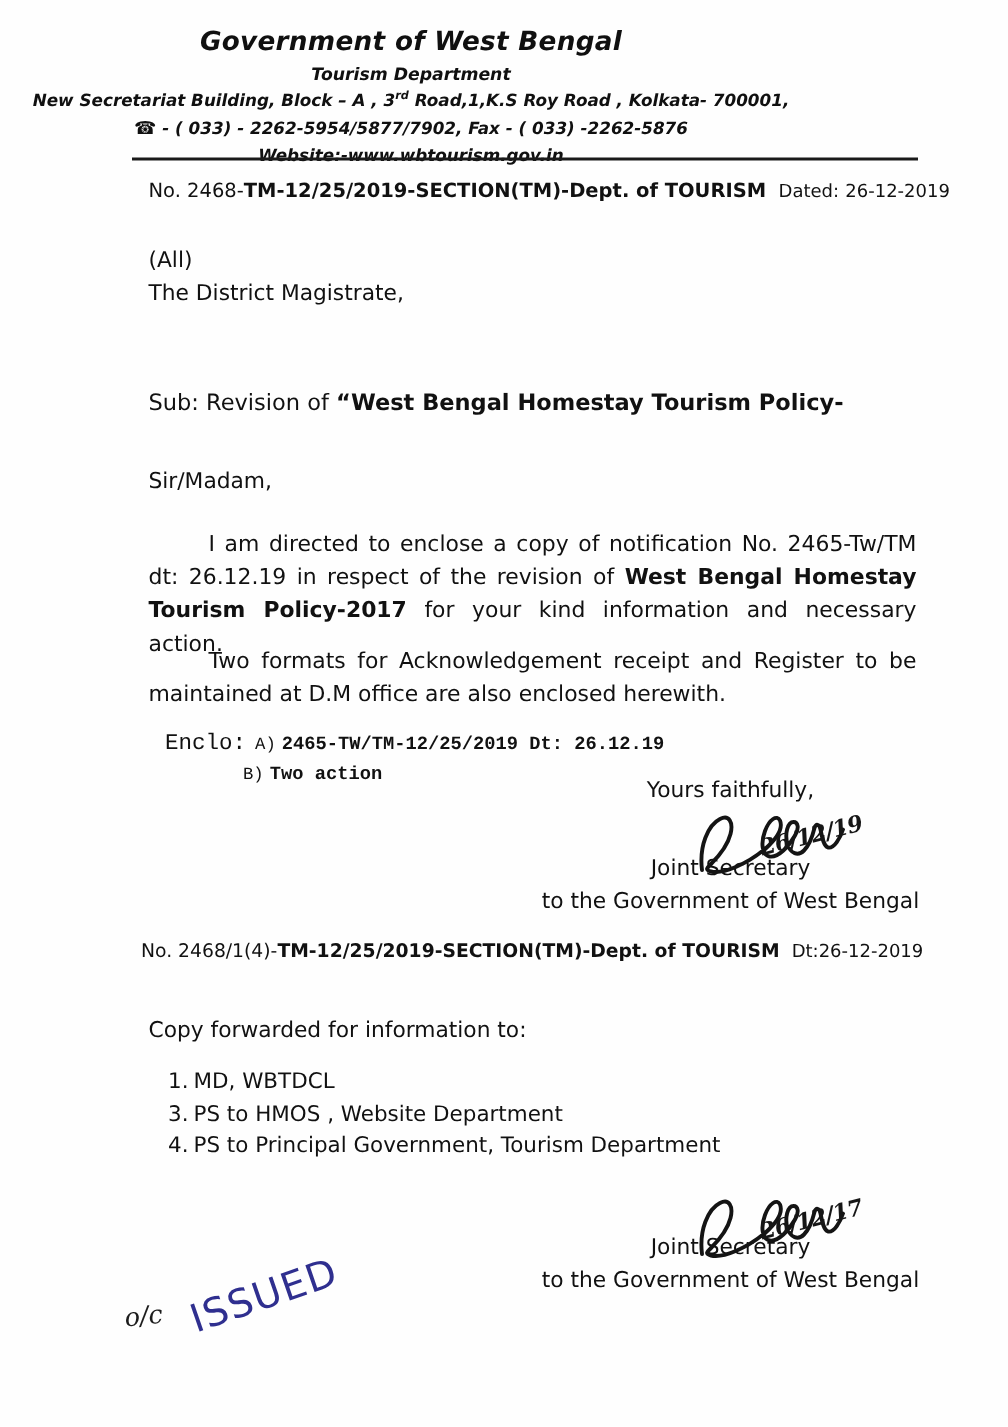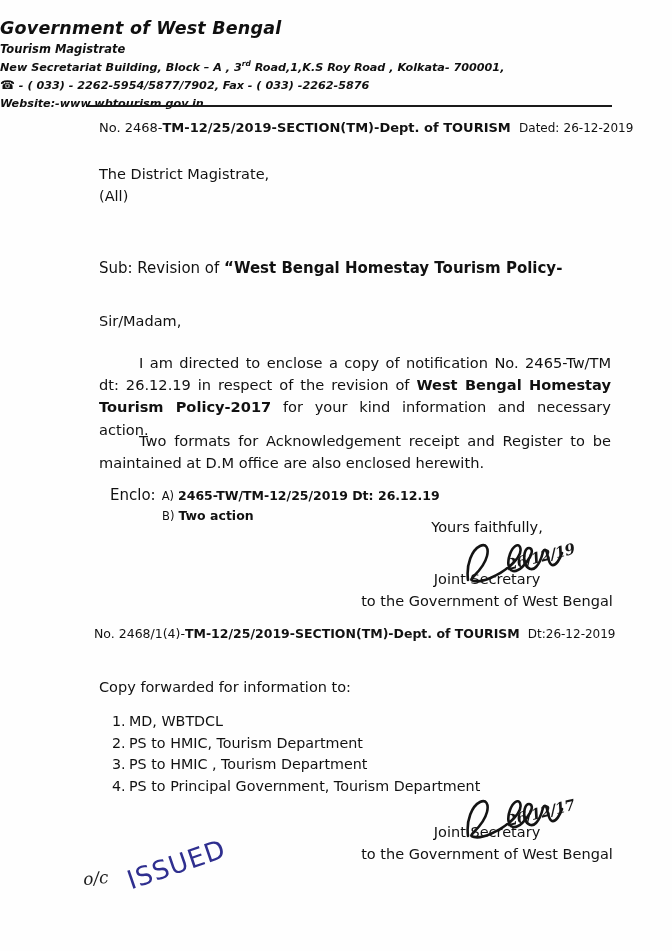--- a/index.html
+++ b/index.html
@@ -16,21 +16,21 @@
     font-family: "DejaVu Sans", sans-serif;
     color: #111111;
   }
 
   
   .letterhead {
     position: absolute;
     left: 0;
     top: 18px;
     width: 548px;
-    text-align: left;
+    text-align: center;
     font-family: "DejaVu Sans", sans-serif;
     font-style: italic;
     font-weight: bold;
     color: #101010;
   }
   .lh-gov {
     font-size: 17.5px;
     letter-spacing: 0.2px;
     line-height: 1.25;
   }
@@ -129,20 +129,21 @@
     position: absolute;
     left: 110px;
     top: 485px;
     font-size: 15px;
     color: #111;
   }
   .enclo-row {
     display: flex;
     align-items: baseline;
     line-height: 1.45;
+    font-family: Liberation Mono, monospace;
   }
   .enclo-label {
     font-size: 15px;
     padding-right: 6px;
   }
   .enclo-letter {
     font-size: 11.5px;
     padding-right: 4px;
   }
   .enclo-text {
@@ -234,34 +235,34 @@
     transform-origin: left center;
   }
 </style>
 </head>
 <body>
 
 <div class="page">
 
   <div class="letterhead">
     <div class="lh-gov">Government of West Bengal</div>
-    <div class="lh-dept">Tourism Magistrate</div>
+    <div class="lh-dept">Tourism Department</div>
     <div class="lh-addr"><span>New Secretariat Building, Block – A , 3</span><sup>rd</sup><span> Road,1,K.S Roy Road , Kolkata- 700001,</span></div>
     <div class="lh-phone"><span class="phone-glyph">☎</span> <span>-    ( 033) - 2262-5954/5877/7902, Fax - ( 033) -2262-5876</span></div>
     <div class="lh-web">Website:-www.wbtourism.gov.in</div>
   </div>
   <div class="hrule"></div>
 
   <div class="refline" style="left:99px; top:120px;">
     <span>No. 2468-</span><span class="bold">TM-12/25/2019-SECTION(TM)-Dept. of TOURISM</span>&nbsp;&nbsp;<span class="small">Dated:</span>&nbsp;<span class="small">26-12-2019</span>
   </div>
 
   <div class="block" style="left:99px; top:163px;">
+    <div>(All)</div>
     <div>The District Magistrate,</div>
-    <div>(All)</div>
   </div>
 
   <div class="subject">
     <span>Sub: Revision of </span><span class="emph">“West Bengal Homestay Tourism Policy-</span>
   </div>
 
   <div class="salutation">Sir/Madam,</div>
 
   <div class="body-para" style="top:352px;">
     <span class="indent">I am directed to enclose a copy of notification No. 2465-Tw/TM dt: 26.12.19 in respect of  the revision of </span><b>West Bengal Homestay Tourism Policy-2017</b><span> for your kind information and necessary action.</span>
@@ -294,22 +295,21 @@
   </svg>
   <div class="sig-date" style="left:506px; top:548px;">26/12/19</div>
 
   <div class="refline" style="left:94px; top:626px; font-size:12.5px;">
     <span>No. 2468/1(4)-</span><span class="bold">TM-12/25/2019-SECTION(TM)-Dept. of TOURISM</span>&nbsp;&nbsp;<span class="small">Dt:</span><span class="small">26-12-2019</span>
   </div>
 
   <div class="copy-head">Copy forwarded for information to:</div>
   <div class="copy-list">
     <div class="copy-item"><span class="copy-num">1.</span><span>MD, WBTDCL</span></div>
-    <div class="copy-item"><span class="copy-num">2.</span><span>PS to HMIC, Tourism Department</span></div>
-    <div class="copy-item"><span class="copy-num">3.</span><span>PS to HMIC , Tourism Department</span></div>
+    <div class="copy-item"><span class="copy-num">3.</span><span>PS to HMOS , Website Department</span></div>
     <div class="copy-item"><span class="copy-num">4.</span><span>PS to Principal Government, Tourism Department</span></div>
   </div>
 
   <div class="sigblock" style="left:352px; top:822px; width:270px;">
     <span class="sig-role">Joint Secretary</span>
     <span class="sig-gov">to the Government of West Bengal</span>
   </div>
 
   <svg class="signature" style="left:458px; top:784px;" width="140" height="62" viewBox="0 0 140 62">
     <path d="M10,52 C8,36 14,22 22,18 C28,15 31,20 29,28 C27,36 20,44 16,48 C13,51 12,52 16,53 C24,55 40,48 52,38 C60,31 64,24 62,19 C60,15 55,18 52,26 C49,34 50,42 55,43 C61,44 68,36 72,29 C75,24 74,20 71,20 C67,20 65,28 67,35 C69,41 74,43 78,39 C82,35 84,28 85,24 C86,21 88,21 89,25 C90,30 91,36 94,37 C98,38 102,31 104,25" fill="none" stroke="#141414" stroke-width="2.6" stroke-linecap="round" stroke-linejoin="round"></path>

